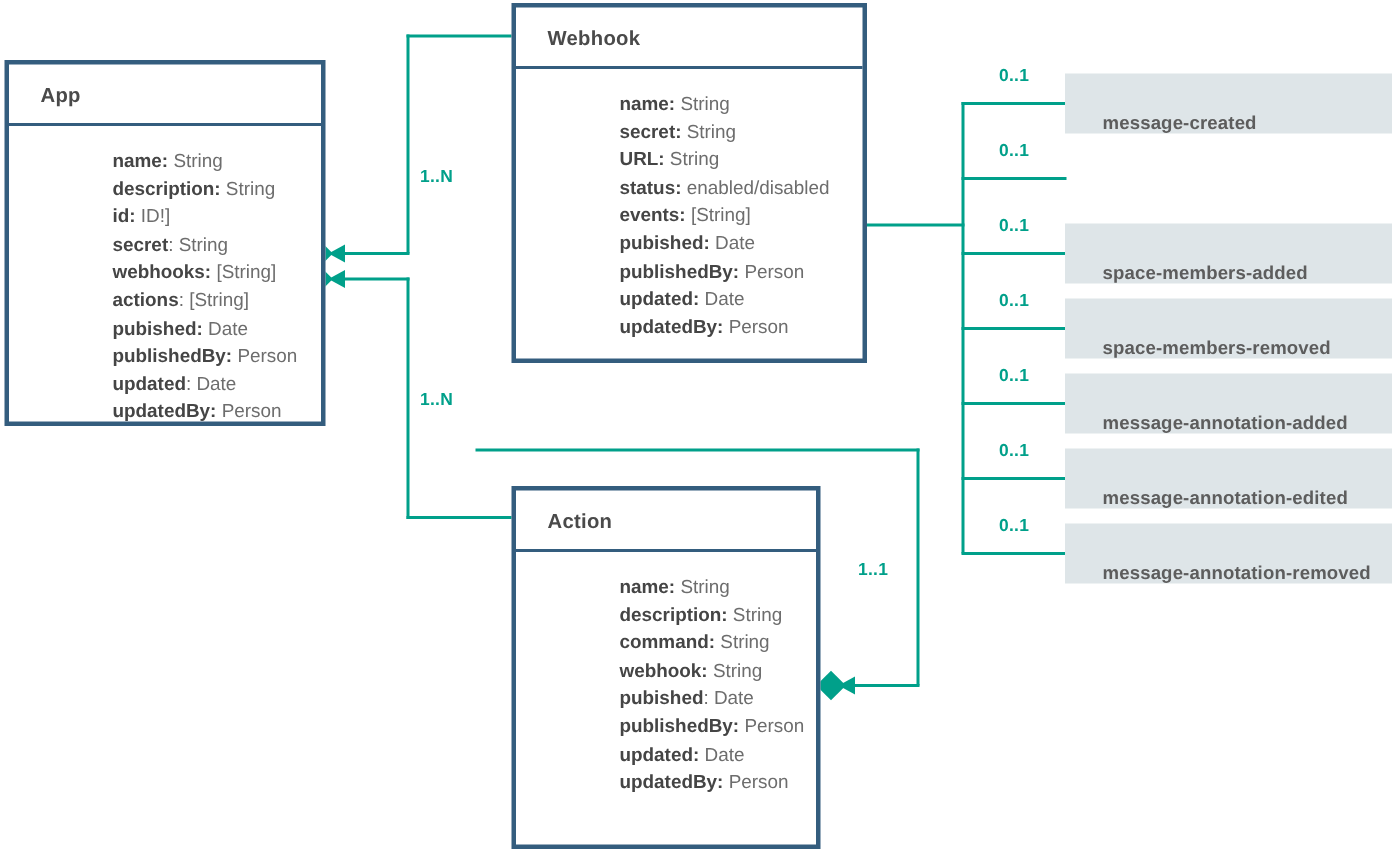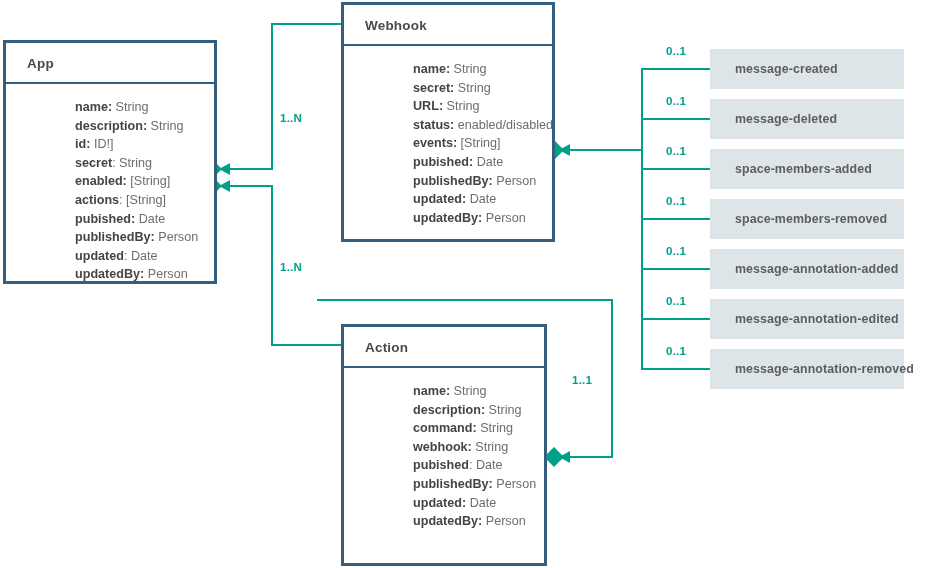--- a/index.html
+++ b/index.html
@@ -53,25 +53,25 @@
     font-weight: bold;
     color: #454545;
     padding-left: 48px;
   }
 
   
   .event-chip {
     position: absolute;
     box-sizing: border-box;
     left: 710px;
-    width: 194px;
+    width: 218px;
     height: 40px;
     background: #dee5e8;
     display: flex;
-    align-items: center;
+    align-items: flex-end;
     padding-left: 25px;
     font-size: 12.4px;
     font-weight: bold;
     color: #5d5d5d;
     letter-spacing: .1px;
     white-space: nowrap;
   }
 
   
   .conn {
@@ -138,23 +138,20 @@
   <div class="conn conn-v" style="left:641px; top:68px; height:301px;"></div>
 
   <div class="conn conn-h" style="left:641px; top:68px; width:70px;"></div>
   <div class="mult" style="left:666px; top:44px;">0..1</div>
   <div class="event-chip" style="top:49px;">
     <span>message-created</span>
   </div>
 
   <div class="conn conn-h" style="left:641px; top:118px; width:70px;"></div>
   <div class="mult" style="left:666px; top:94px;">0..1</div>
-  <div class="event-chip" style="top:99px;">
-    <span>message-deleted</span>
-  </div>
 
   <div class="conn conn-h" style="left:641px; top:168px; width:70px;"></div>
   <div class="mult" style="left:666px; top:144px;">0..1</div>
   <div class="event-chip" style="top:149px;">
     <span>space-members-added</span>
   </div>
 
   <div class="conn conn-h" style="left:641px; top:218px; width:70px;"></div>
   <div class="mult" style="left:666px; top:194px;">0..1</div>
   <div class="event-chip" style="top:199px;">
@@ -179,30 +176,30 @@
     <span>message-annotation-removed</span>
   </div>
 
   <div class="entity" style="left:3px; top:40px; width:214px; height:244px;">
     <div class="entity-title">App</div>
     <div class="entity-fields">
       <div class="field"><span class="fname">name:</span> <span>String</span></div>
       <div class="field"><span class="fname">description:</span> <span>String</span></div>
       <div class="field"><span class="fname">id:</span> <span>ID!]</span></div>
       <div class="field"><span class="fname">secret</span><span>: String</span></div>
-      <div class="field"><span class="fname">enabled:</span> <span>[String]</span></div>
+      <div class="field"><span class="fname">webhooks:</span> <span>[String]</span></div>
       <div class="field"><span class="fname">actions</span><span>: [String]</span></div>
       <div class="field"><span class="fname">pubished:</span> <span>Date</span></div>
       <div class="field"><span class="fname">publishedBy:</span> <span>Person</span></div>
       <div class="field"><span class="fname">updated</span><span>: Date</span></div>
       <div class="field"><span class="fname">updatedBy:</span> <span>Person</span></div>
     </div>
   </div>
 
-  <div class="entity" style="left:341px; top:2px; width:214px; height:240px;">
+  <div class="entity" style="left:341px; top:2px; width:237px; height:240px;">
     <div class="entity-title">Webhook</div>
     <div class="entity-fields">
       <div class="field"><span class="fname">name:</span> <span>String</span></div>
       <div class="field"><span class="fname">secret:</span> <span>String</span></div>
       <div class="field"><span class="fname">URL:</span> <span>String</span></div>
       <div class="field"><span class="fname">status:</span> <span>enabled/disabled</span></div>
       <div class="field"><span class="fname">events:</span> <span>[String]</span></div>
       <div class="field"><span class="fname">pubished:</span> <span>Date</span></div>
       <div class="field"><span class="fname">publishedBy:</span> <span>Person</span></div>
       <div class="field"><span class="fname">updated:</span> <span>Date</span></div>

